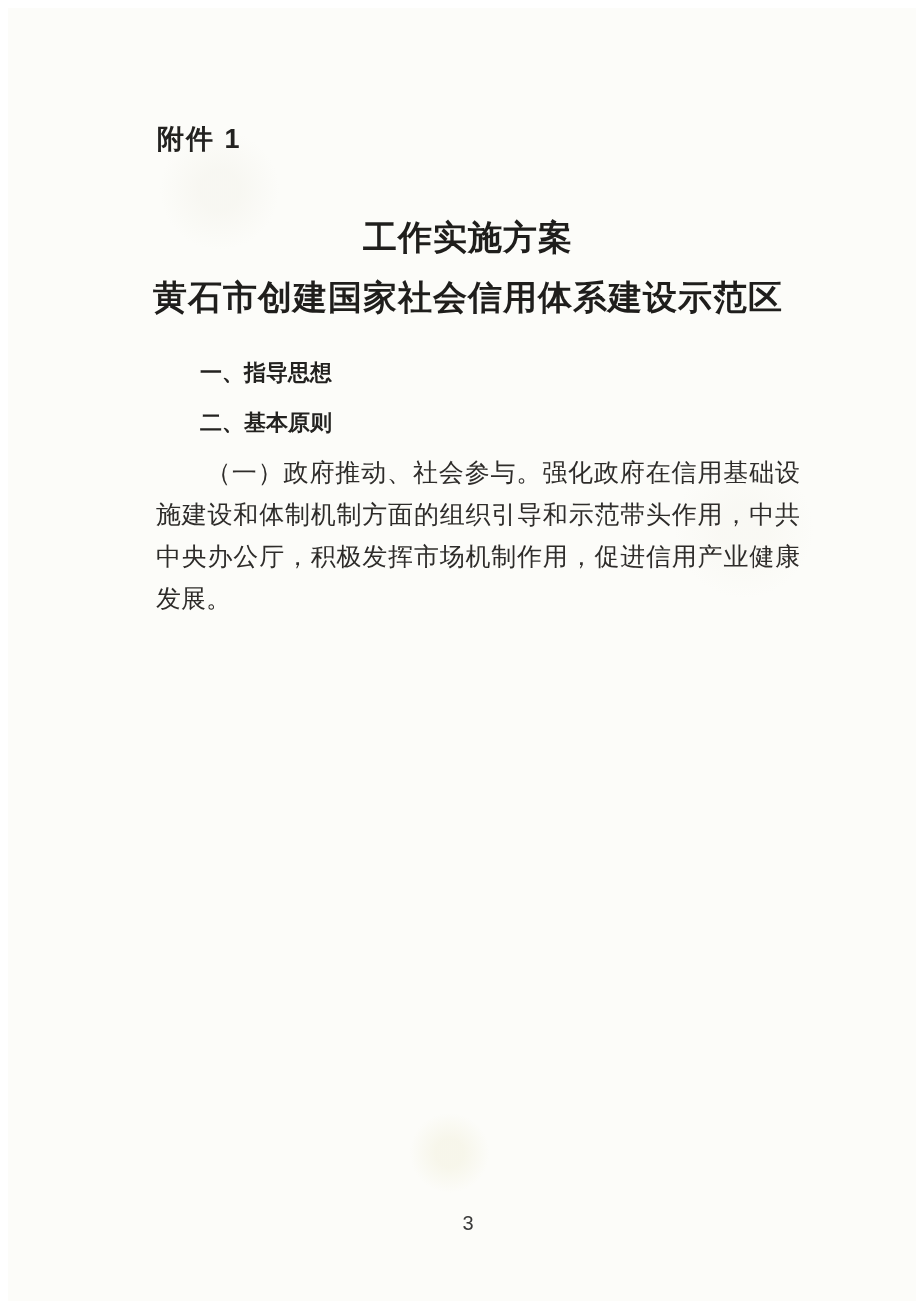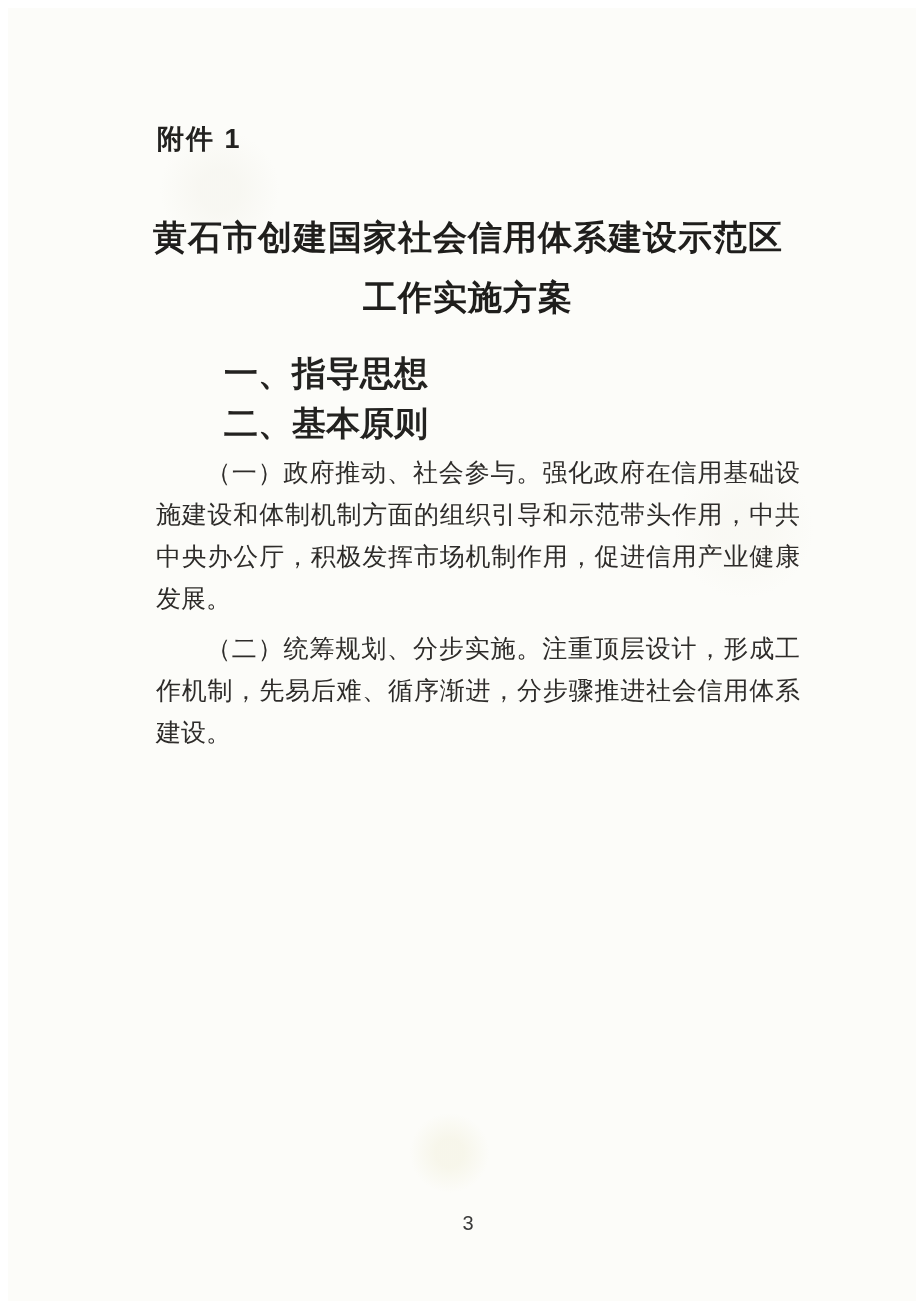--- a/index.html
+++ b/index.html
@@ -59,21 +59,21 @@
     font-size: 25px;
     line-height: 42px;
     text-align: justify;
     text-justify: inter-ideograph;
     color: var(--ink);
   }
   .doc-body p { text-indent: 2em; }
   .doc-body p.heading {
     font-family: "Liberation Sans", "DejaVu Sans", sans-serif;
     font-weight: 700;
-    font-size: 34px;
+    font-size: 22px;
     color: #232220;
   }
 
   .page-number {
     position: absolute;
     top: 1200px;
     left: 0;
     width: 100%;
     text-align: center;
     font-family: "Liberation Sans", "DejaVu Sans", sans-serif;
@@ -82,27 +82,26 @@
   }
 </style>
 </head>
 <body>
 
 <div class="page">
 
   <div class="attachment-label">附件 1</div>
 
   <h1 class="doc-title">
+    <span class="title-line">工作实施方案</span>
     <span class="title-line">黄石市创建国家社会信用体系建设示范区</span>
-    <span class="title-line">工作实施方案</span>
   </h1>
 
   <div class="doc-body">
 
       <p class="heading">一、指导思想</p>
       <p class="heading">二、基本原则</p>
       <p>（一）政府推动、社会参与。强化政府在信用基础设施建设和体制机制方面的组织引导和示范带头作用，中共中央办公厅，积极发挥市场机制作用，促进信用产业健康发展。</p>
-      <p>（二）统筹规划、分步实施。注重顶层设计，形成工作机制，先易后难、循序渐进，分步骤推进社会信用体系建设。</p>
     </div>
 
   <div class="page-number">3</div>
 
 </div>
 
 </body></html>

